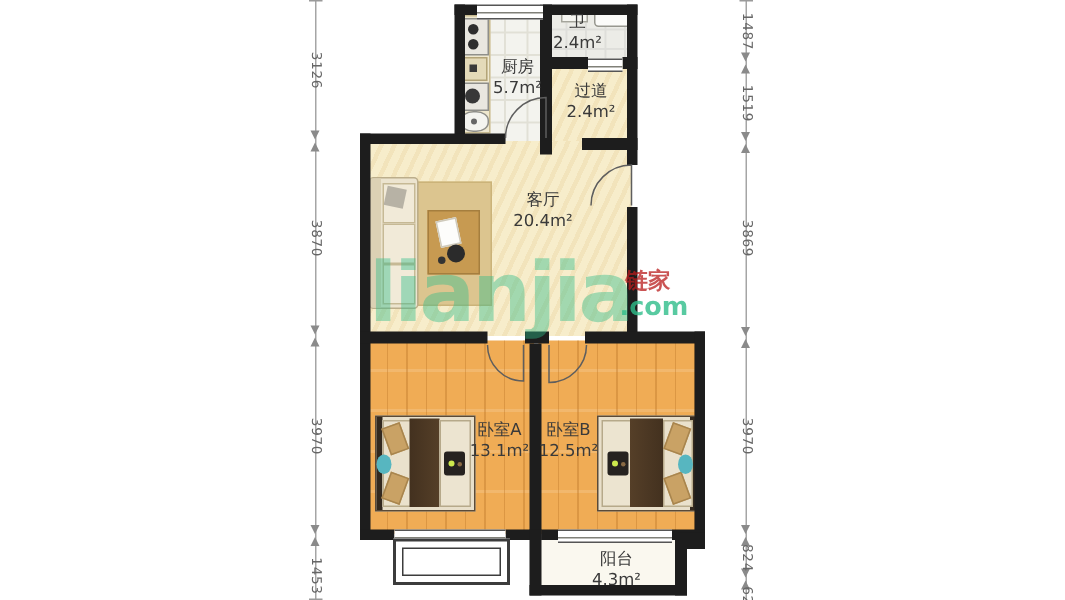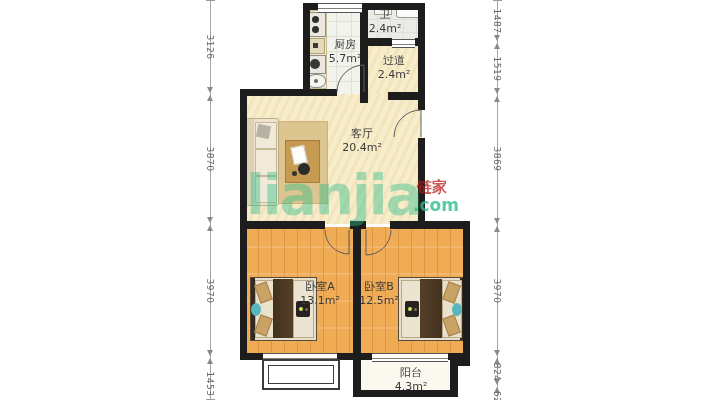--- a/index.html
+++ b/index.html
@@ -154,21 +154,21 @@
     <div>2.4m²</div>
   </div>
   <div class="lbl" style="left:394px;top:68px">
     <div>过道</div>
     <div>2.4m²</div>
   </div>
   <div class="lbl" style="left:362px;top:141px">
     <div>客厅</div>
     <div>20.4m²</div>
   </div>
-  <div class="lbl" style="left:320px;top:294px">
+  <div class="lbl" style="left:333px;top:294px">
     <div>卧室A</div>
     <div>13.1m²</div>
   </div>
   <div class="lbl" style="left:379px;top:294px">
     <div>卧室B</div>
     <div>12.5m²</div>
   </div>
   <div class="lbl" style="left:411px;top:380px">
     <div>阳台</div>
     <div>4.3m²</div>

